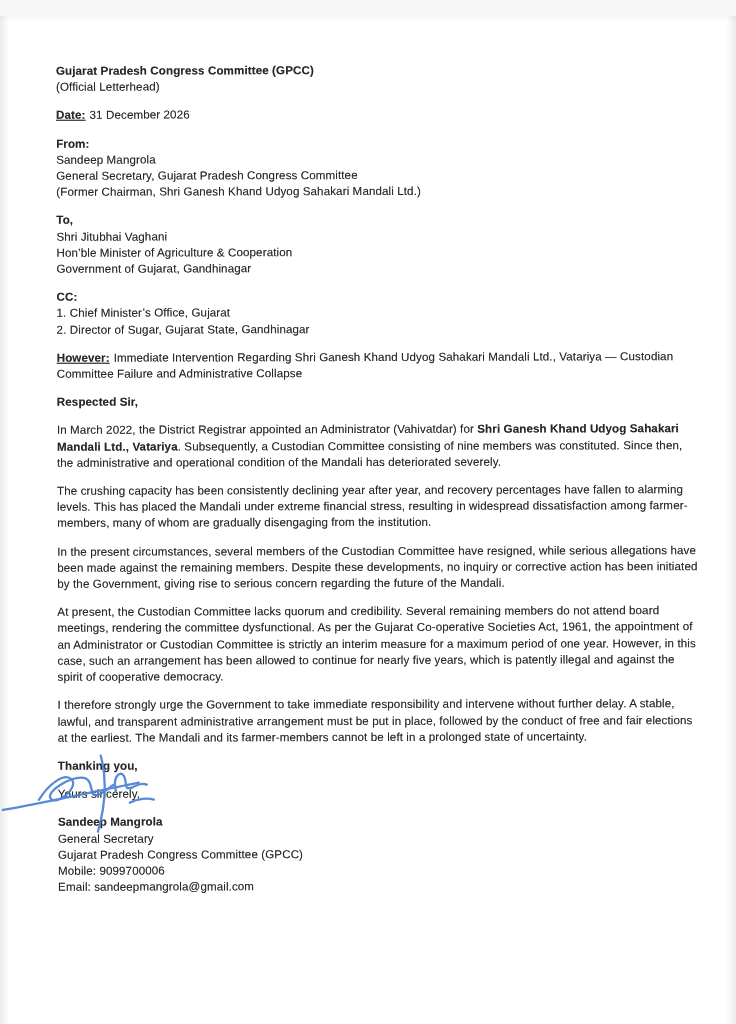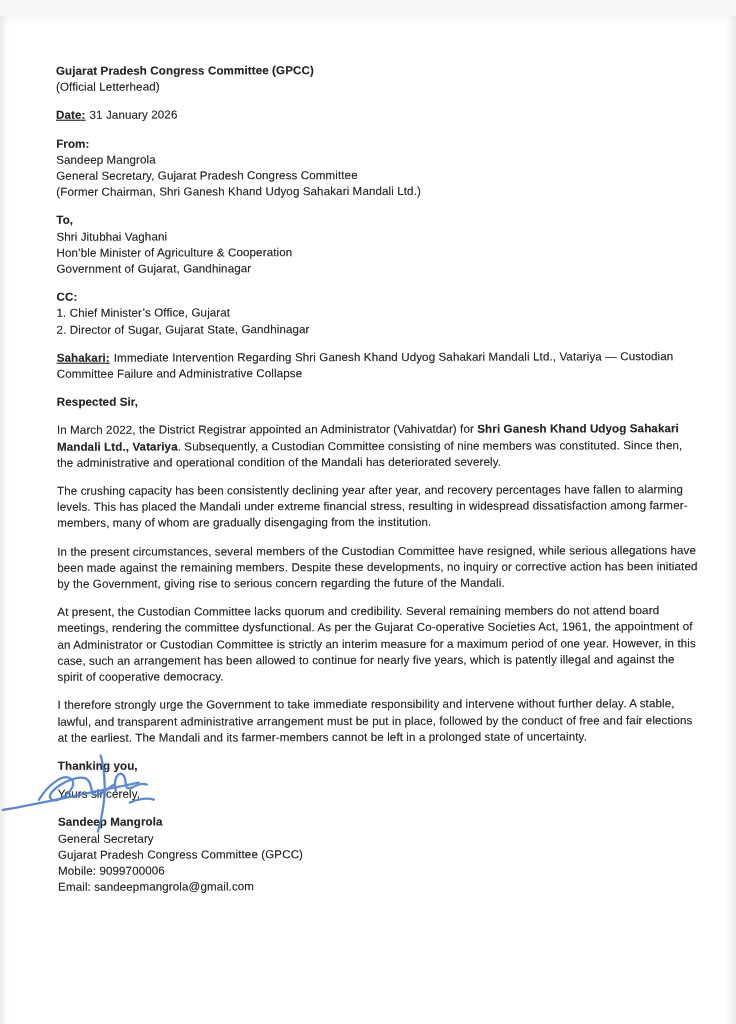--- a/index.html
+++ b/index.html
@@ -39,21 +39,21 @@
 
 <div class="page">
   <div class="content">
 
     <div>
       <div class="bold">Gujarat Pradesh Congress Committee (GPCC)</div>
       <div class="block">(Official Letterhead)</div>
     </div>
 
     <div class="block">
-      <span class="label">Date:</span><span>31 January 2026</span>
+      <span class="label">Date:</span><span>31 December 2026</span>
     </div>
 
     <div class="block">
       <div class="bold">From:</div>
       <div>Sandeep Mangrola</div>
       <div>General Secretary, Gujarat Pradesh Congress Committee</div>
       <div>(Former Chairman, Shri Ganesh Khand Udyog Sahakari Mandali Ltd.)</div>
     </div>
 
     <div class="block">
@@ -63,21 +63,21 @@
       <div>Government of Gujarat, Gandhinagar</div>
     </div>
 
     <div class="block">
       <div class="bold">CC:</div>
       <div>1. Chief Minister’s Office, Gujarat</div>
       <div>2. Director of Sugar, Gujarat State, Gandhinagar</div>
     </div>
 
     <div class="block">
-      <span class="label">Sahakari:</span><span>Immediate Intervention Regarding Shri Ganesh Khand Udyog Sahakari Mandali Ltd., Vatariya — Custodian Committee Failure and Administrative Collapse</span>
+      <span class="label">However:</span><span>Immediate Intervention Regarding Shri Ganesh Khand Udyog Sahakari Mandali Ltd., Vatariya — Custodian Committee Failure and Administrative Collapse</span>
     </div>
 
     <div class="block bold">Respected Sir,</div>
 
     <div class="block">
       <span>In March 2022, the District Registrar appointed an Administrator (Vahivatdar) for </span><span class="bold">Shri Ganesh Khand Udyog Sahakari Mandali Ltd., Vatariya</span><span>. Subsequently, a Custodian Committee consisting of nine members was constituted. Since then, the administrative and operational condition of the Mandali has deteriorated severely.</span>
     </div>
 
     <div class="block">The crushing capacity has been consistently declining year after year, and recovery percentages have fallen to alarming levels. This has placed the Mandali under extreme financial stress, resulting in widespread dissatisfaction among farmer-members, many of whom are gradually disengaging from the institution.</div>
     <div class="block">In the present circumstances, several members of the Custodian Committee have resigned, while serious allegations have been made against the remaining members. Despite these developments, no inquiry or corrective action has been initiated by the Government, giving rise to serious concern regarding the future of the Mandali.</div>

